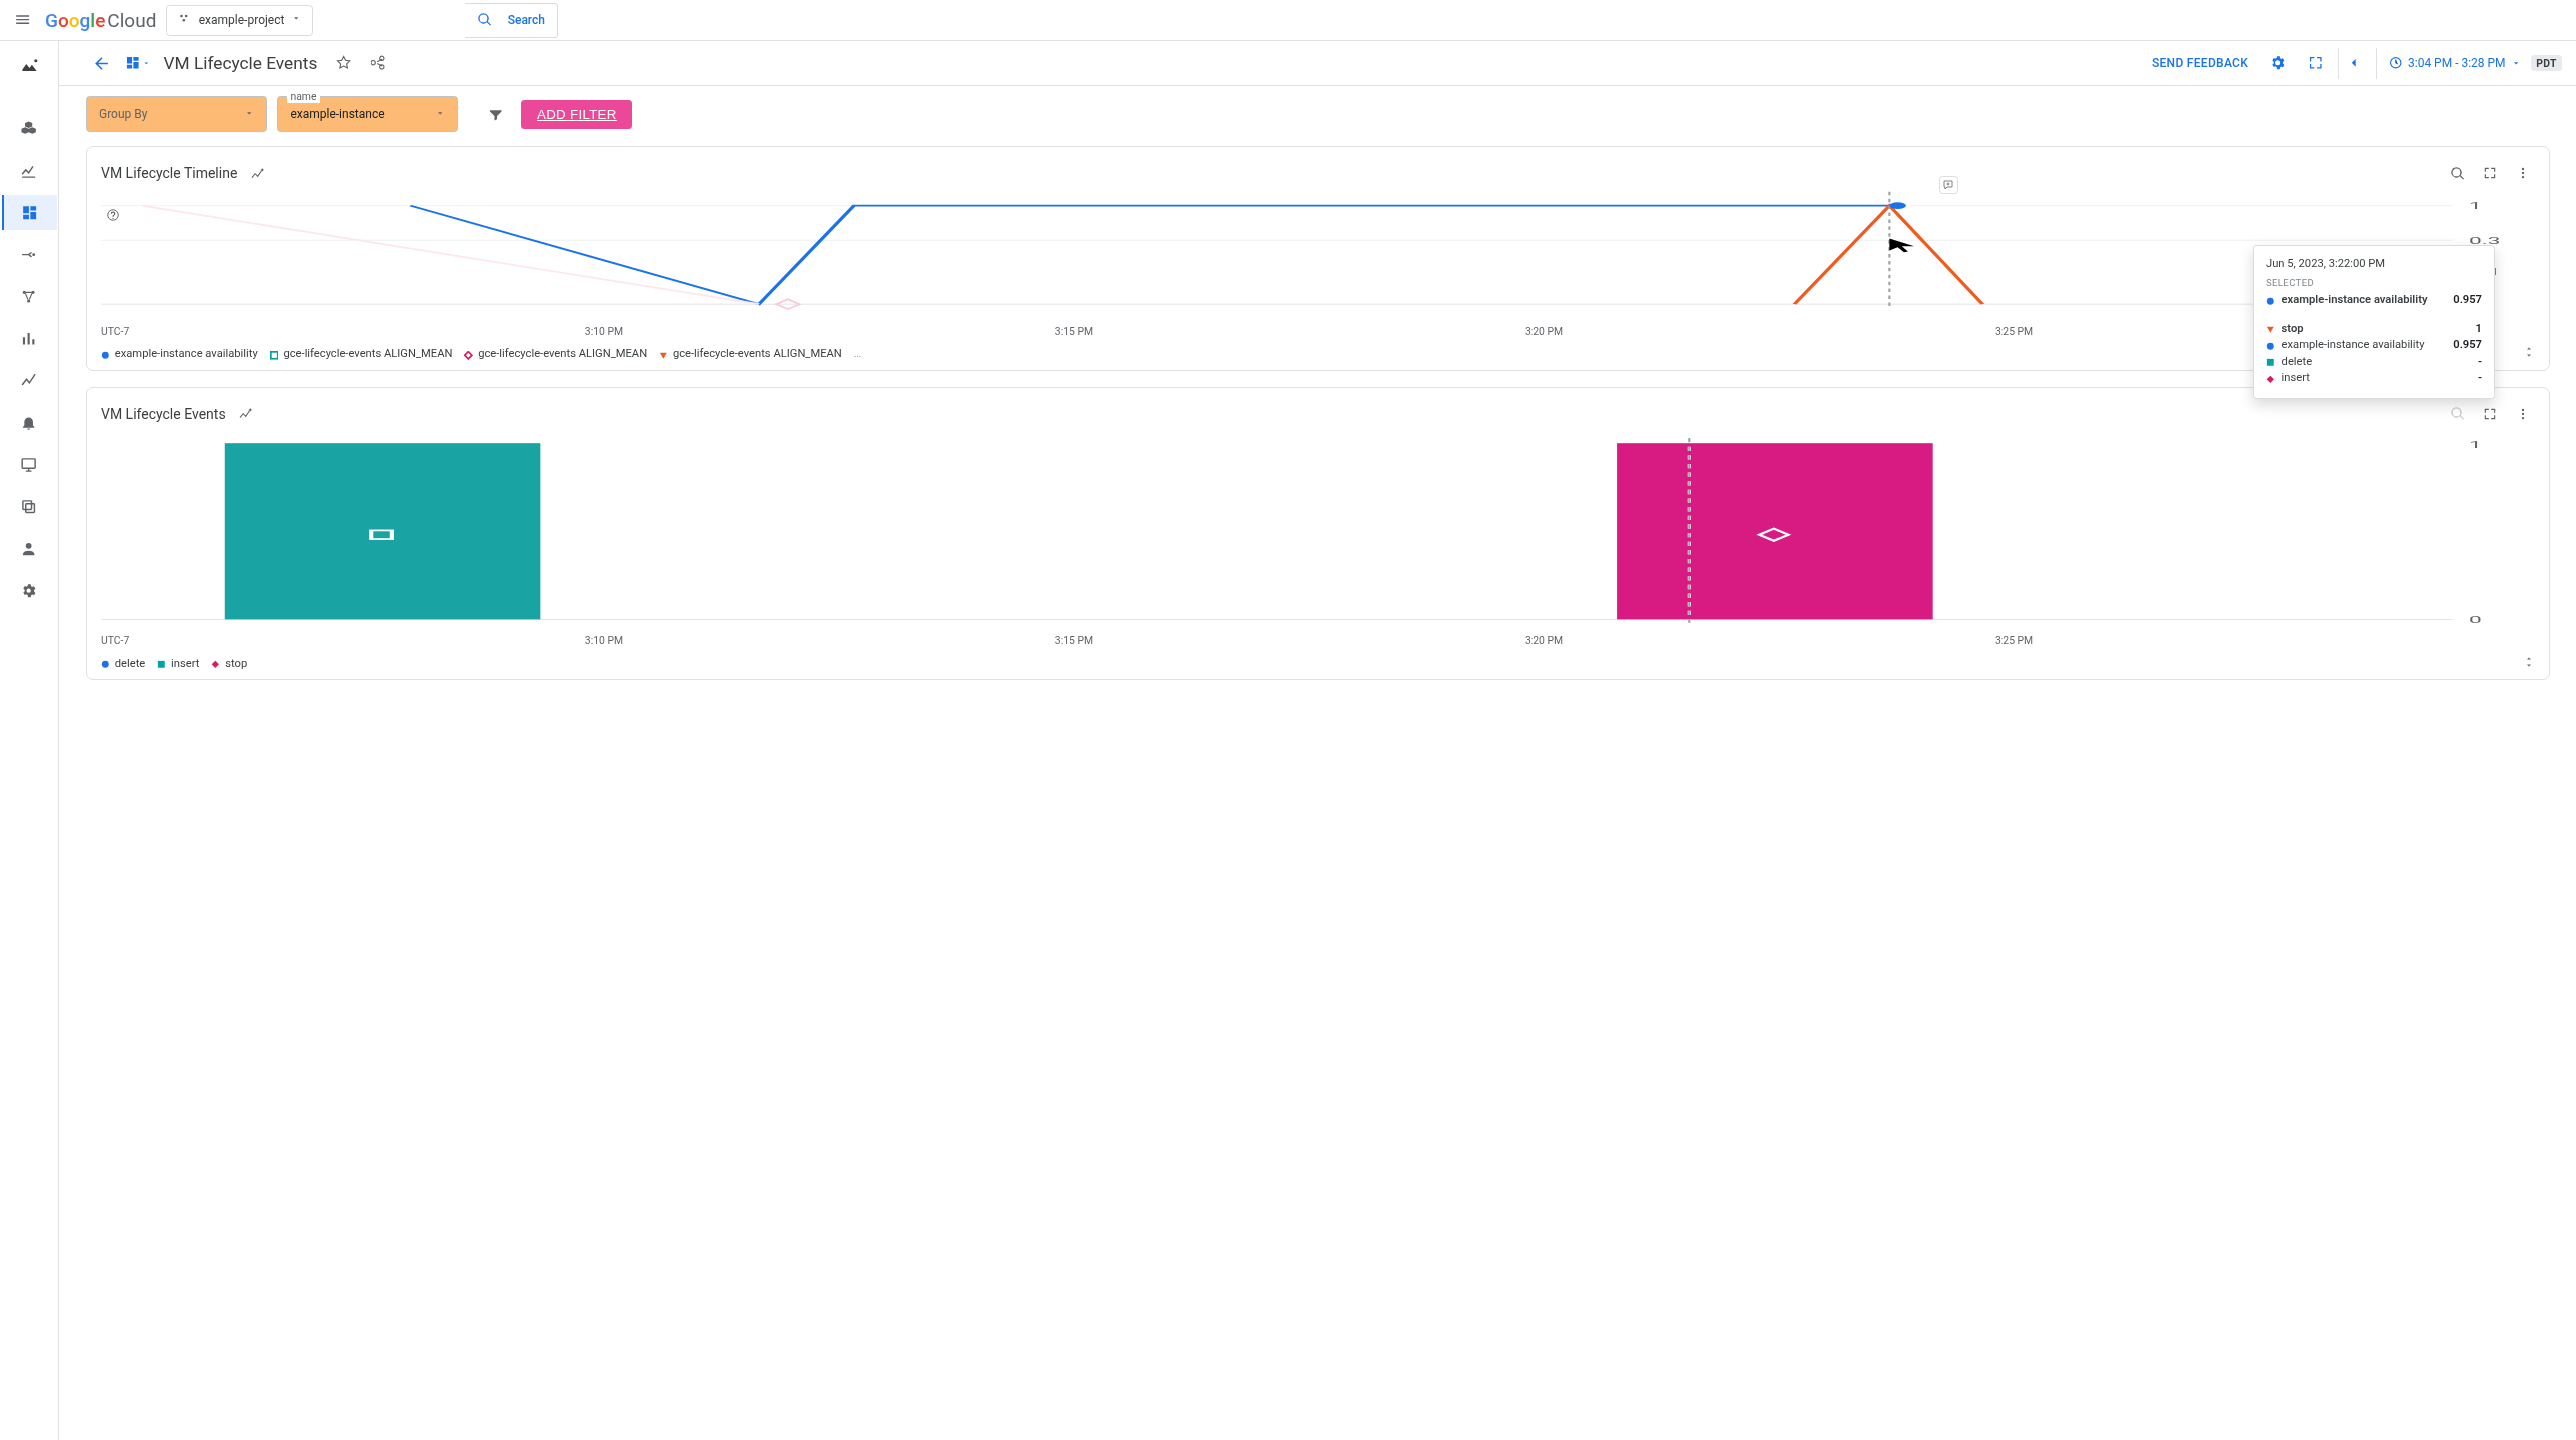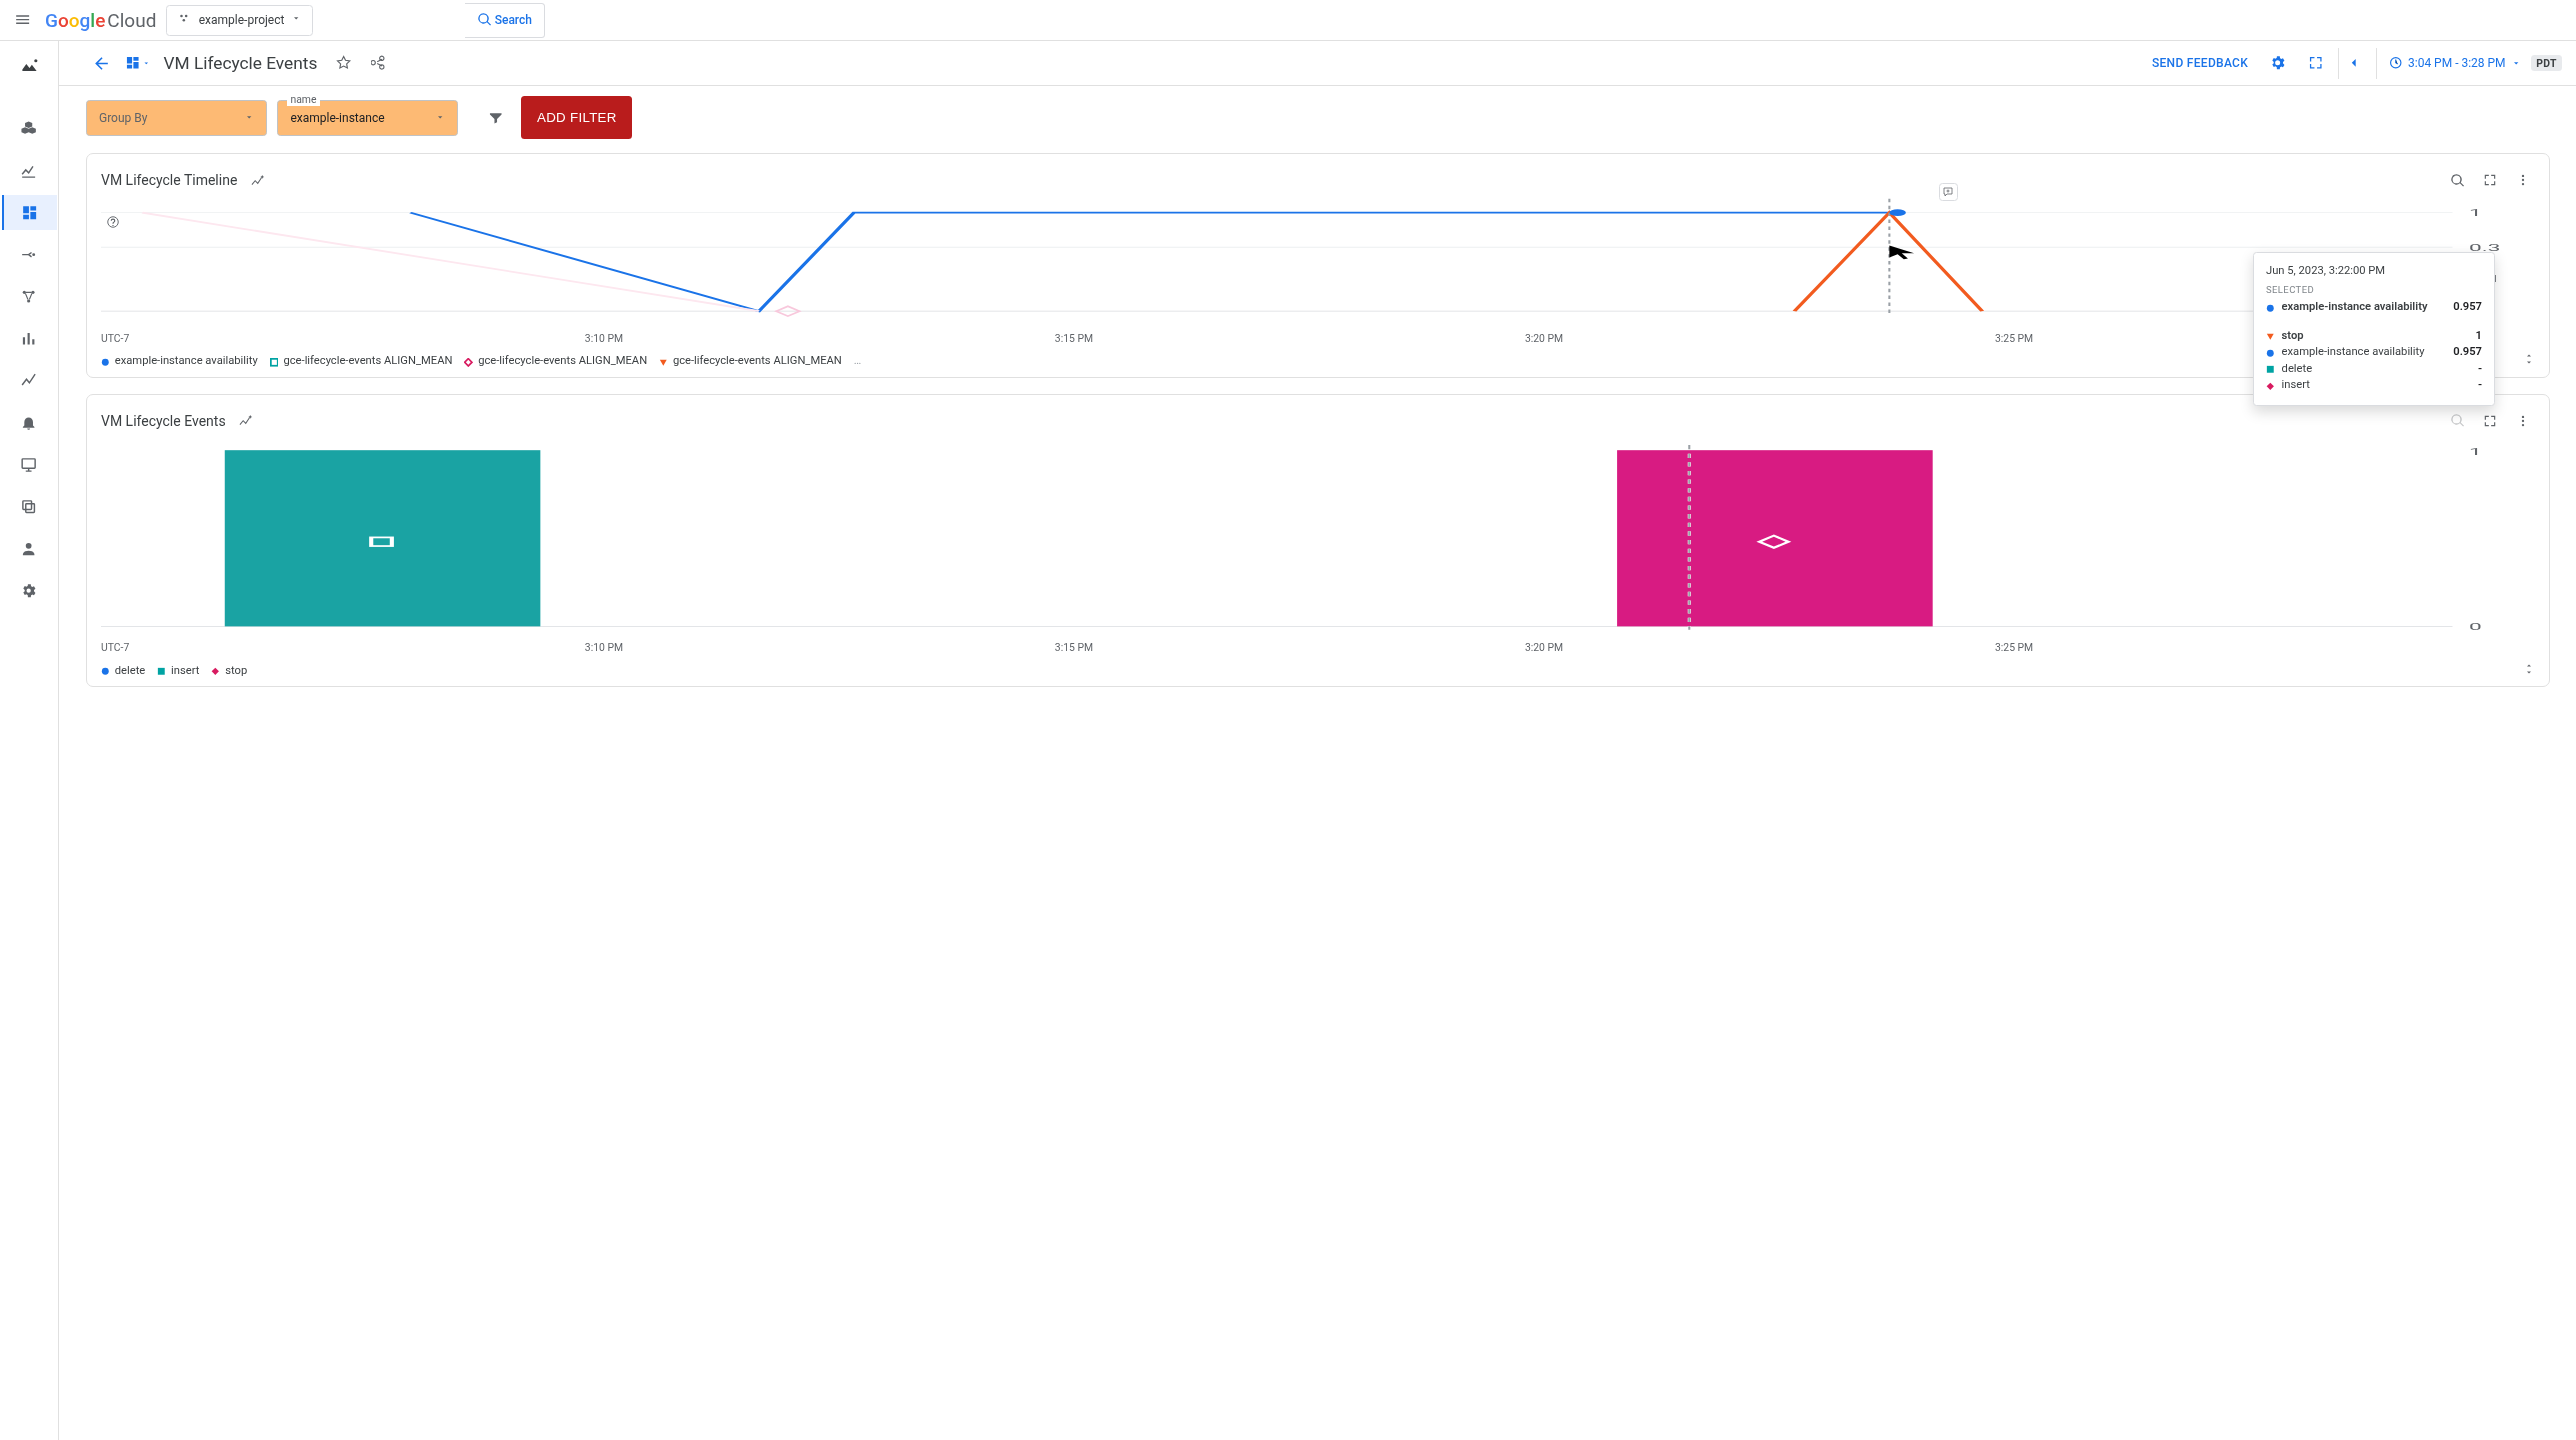--- a/index.html
+++ b/index.html
@@ -16,41 +16,41 @@
   .logo-o2 { color:#FBBC04; font-weight:500;}
   .logo-g2 { color:#4285F4; font-weight:500;}
   .logo-l  { color:#34A853; font-weight:500;}
   .logo-e  { color:#EA4335; font-weight:500;}
   .logo-cloud { color:#5f6368; font-weight:400; font-size:19px;}
   .project-picker { height:31px; border:0.9px solid #dadce0; border-radius:3.5px; padding:0 10.4px; display:flex; align-items:center; gap:7px; cursor:pointer; color:#3c4043;}
   .project-picker .dots { font-size:14px; color:#5f6368;}
   .project-picker .chev { font-size:10.4px; color:#5f6368;}
   .flex-spacer { width:138px;}
   .searchbox { flex:0 0 562px; height:35px; background:#f1f3f4; border:0.9px solid #dadce0; border-radius:3.5px 0 0 3.5px; padding:0 14px; display:flex; align-items:center; color:#5f6368; border-right:none; }
-  .search-btn { height:35px; border:0.9px solid #dadce0; border-left:none; border-radius:0 3.5px 3.5px 0; background:#fff; display:flex; align-items:center; gap:2px; padding:0 12px; color:#1a73e8; font-weight:500; cursor:pointer;}
+  .search-btn { height:35px; border:0.9px solid #dadce0; border-left:none; border-radius:0 3.5px 3.5px 0; background:#fff; display:flex; align-items:center; gap:15px; padding:0 12px; color:#1a73e8; font-weight:500; cursor:pointer;}
 
   
   .subhdr { height:45px; border-bottom:0.9px solid #e0e0e0; display:flex; align-items:center; padding-left:86px; padding-right:14px; gap:7px; color:#3c4043;}
   .icon-btn { width:31px; height:31px; border-radius:50%; display:flex; align-items:center; justify-content:center; color:#5f6368; cursor:pointer;}
   .icon-btn.accent { color:#1a73e8;}
   .page-title { font-size:17.3px; color:#3c4043; margin:0 5.2px;}
   .subhdr .left-group { display:flex; align-items:center; gap:5.2px;}
   .subhdr .spacer { flex:1;}
   .feedback { color:#1a73e8; font-weight:500; letter-spacing:0.3px; cursor:pointer; margin-right:7px;}
   .time-picker { display:flex; align-items:center; gap:5px; color:#1a73e8; border-left:0.9px solid #e0e0e0; padding-left:10.4px; height:31px; cursor:pointer;}
   .tz-chip { margin-left:5.2px; padding:1.7px 5.2px; background:#e8eaed; color:#3c4043; border-radius:3.5px; font-size:10.4px; font-weight:700; letter-spacing:0.3px;}
 
   
   .filterrow { padding:10.4px 0 14px 86px; display:flex; align-items:center; gap:10.4px;}
   .select { position:relative; height:36px; border:0.9px solid #c0c3c6; border-radius:3.5px; display:flex; align-items:center; padding:0 12px; min-width:181px; color:#5f6368; background:#fdba74; cursor:pointer;}
   .select .tri { margin-left:auto; color:#5f6368;}
   .select .float-label { position:absolute; top:-7.8px; left:8.6px; background:#fff; padding:0 3.5px; font-size:10.4px; color:#5f6368;}
   .vsep { width:0.9px; height:24px; background:transparent;}
   .filter-ic { width:31px; display:flex; justify-content:center; color:#5f6368;}
-  .add-filter-btn { height:43px; padding:0 15.5px; background:#b91c1c; color:#fff; border:none; border-radius:3.5px; font-weight:500; letter-spacing:0.3px; cursor:pointer;}
+  .add-filter-btn { height:29px; padding:0 15.5px; background:#ec4899; color:#fff; border:none; border-radius:3.5px; font-weight:500; letter-spacing:0.3px; cursor:pointer;text-decoration:underline;}
 
   
   .leftrail { position:fixed; left:0; top:41px; bottom:0; width:59px; border-right:0.9px solid #e0e0e0; display:flex; flex-direction:column; align-items:center; padding-top:7px; gap:7px; background:#fff;}
   .leftrail .rail-item { width:41px; height:35px; display:flex; align-items:center; justify-content:center; color:#5f6368; border-radius:0; cursor:pointer;}
   .leftrail .rail-item.active { color:#1a73e8; border-left:2.6px solid #1a73e8; background:#e8f0fe; border-radius:0; margin-left:0px; width:55px; justify-content:center; box-sizing:border-box;}
   .leftrail .rail-item.top { color:#3c4043;}
   .leftrail .rail-sep { height:14px;}
 
   
   .content { padding:0 12px 21px 86px; overflow:auto; height:calc(100% - 41px - 45px - 60px);}

